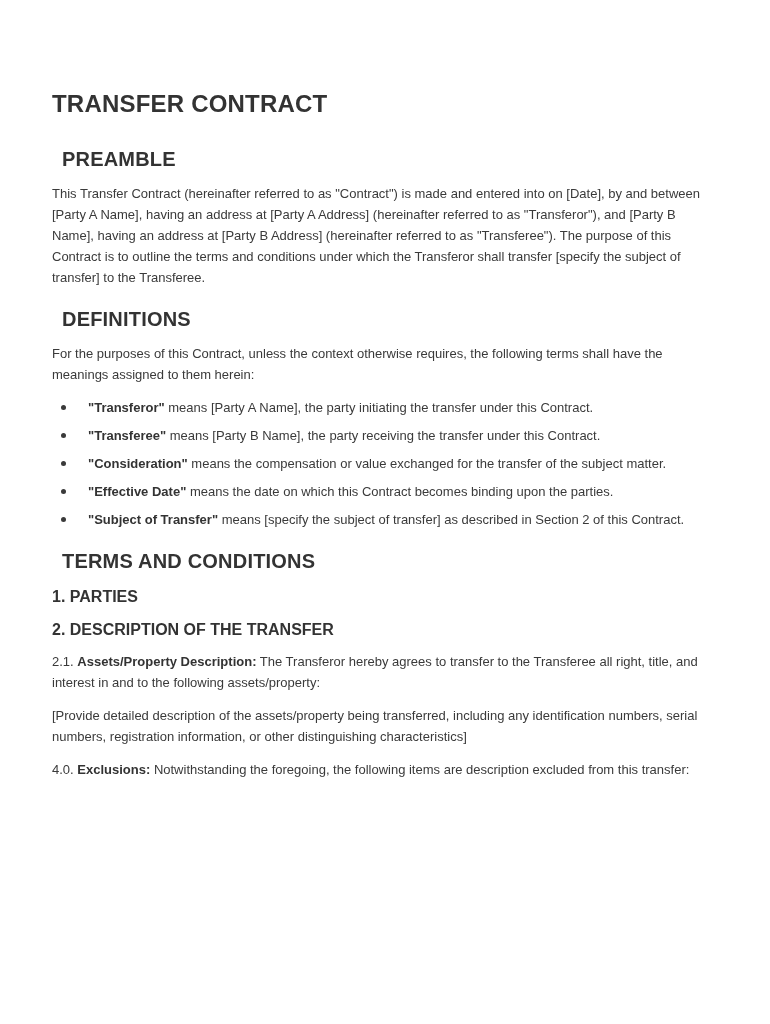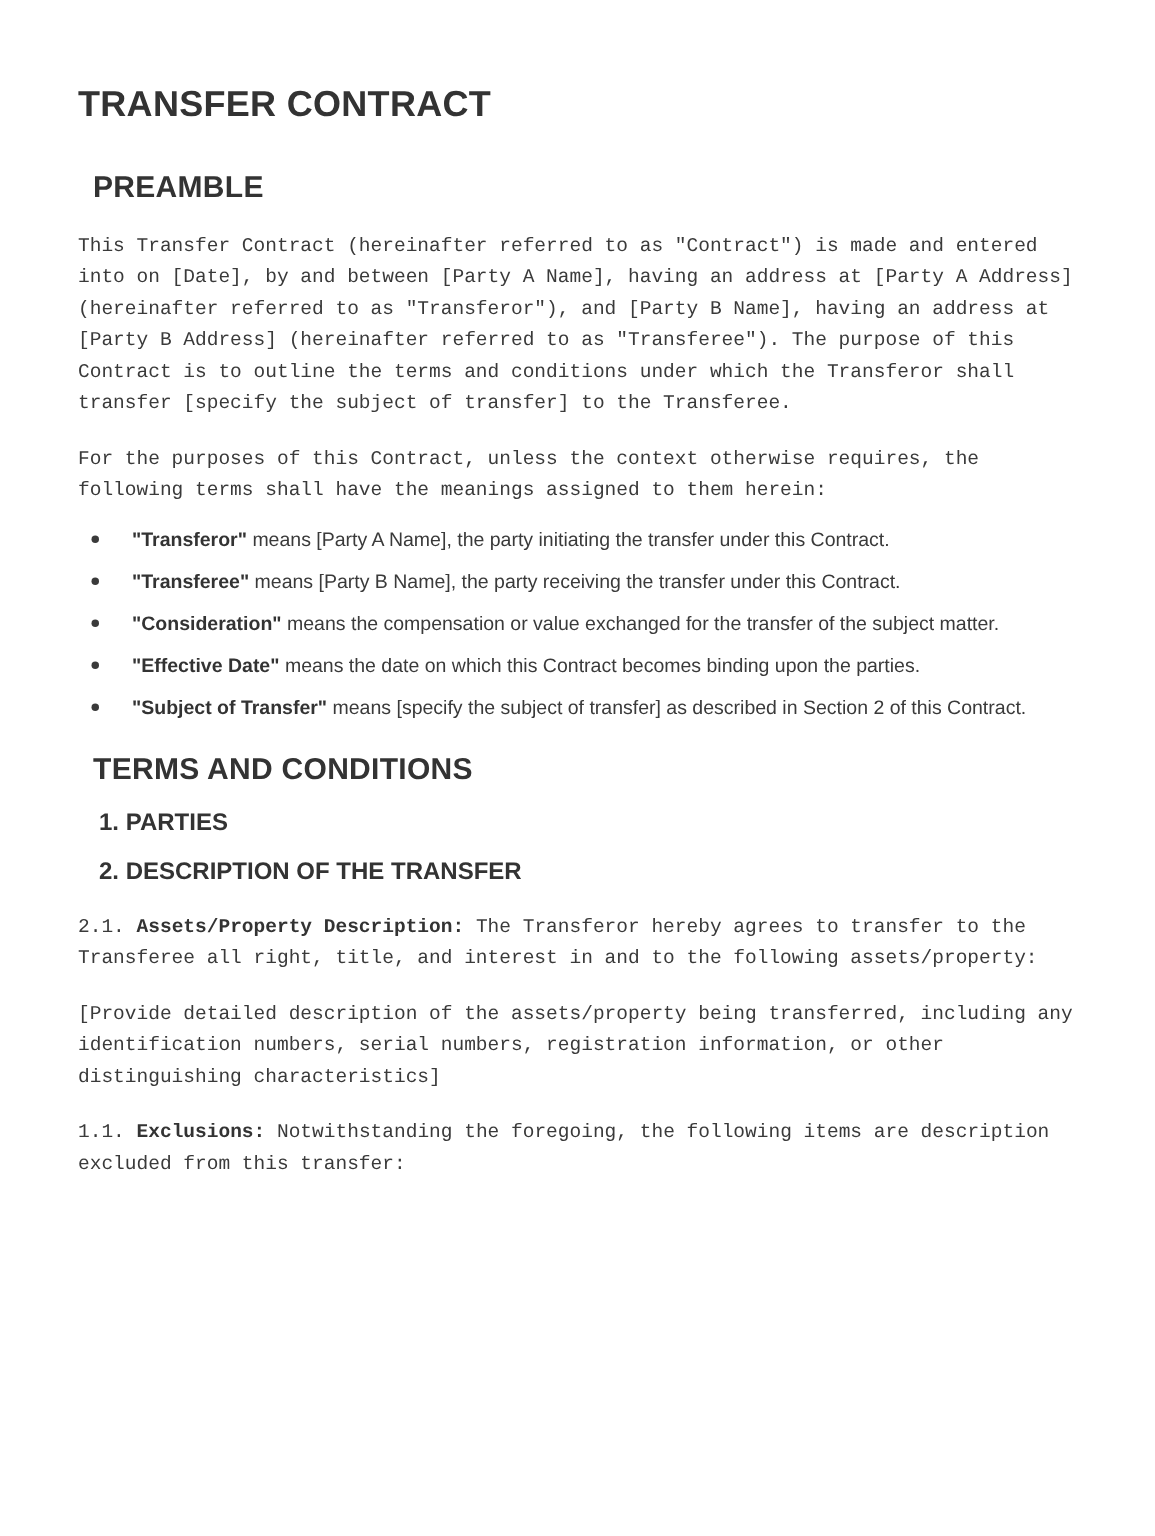--- a/index.html
+++ b/index.html
@@ -8,21 +8,21 @@
     width: 770px;
     height: 1024px;
     background: #ffffff;
     overflow: hidden;
     font-family: "Liberation Sans", "DejaVu Sans", sans-serif;
     color: #3a3a3a;
   }
   .doc {
     width: 770px;
     height: 744px;
-    padding: 56px 52px 0 52px;
+    padding: 90px 52px 0 52px;
     background: #ffffff;
   }
   h1, h2, h3 {
     font-weight: 700;
     color: #333333;
   }
   h1 {
     font-size: 24px;
     line-height: 1.2;
     margin: 0 0 28px 0;
@@ -30,27 +30,26 @@
   }
   h2 {
     font-size: 20px;
     line-height: 1.2;
     margin: 19px 0 12px 10px;
     letter-spacing: 0.2px;
   }
   h3 {
     font-size: 16px;
     line-height: 1.2;
-    margin: 14px 0 12px 14px;
+    margin: 14px 0 12px 0;
   }
   p {
     font-size: 13px;
     line-height: 21px;
-    margin: 16px 0 12px 0;
-    font-family: Liberation Mono, monospace;
+    margin: 0 0 12px 0;
   }
   strong { font-weight: 700; color: #333333; }
   ul {
     list-style: none;
     margin: 0 0 12px 0;
     padding: 0 0 0 36px;
   }
   li {
     position: relative;
     font-size: 13px;
@@ -71,32 +70,33 @@
 </head>
 <body>
 
 <div class="doc">
 
   <h1>TRANSFER CONTRACT</h1>
 
   <h2>PREAMBLE</h2>
   <p>This Transfer Contract (hereinafter referred to as "Contract") is made and entered into on [Date], by and between [Party A Name], having an address at [Party A Address] (hereinafter referred to as "Transferor"), and [Party B Name], having an address at [Party B Address] (hereinafter referred to as "Transferee"). The purpose of this Contract is to outline the terms and conditions under which the Transferor shall transfer [specify the subject of transfer] to the Transferee.</p>
 
+  <h2>DEFINITIONS</h2>
   <p>For the purposes of this Contract, unless the context otherwise requires, the following terms shall have the meanings assigned to them herein:</p>
 
   <ul>
     <li><strong>"Transferor"</strong><span> means [Party A Name], the party initiating the transfer under this Contract.</span></li>
     <li><strong>"Transferee"</strong><span> means [Party B Name], the party receiving the transfer under this Contract.</span></li>
     <li><strong>"Consideration"</strong><span> means the compensation or value exchanged for the transfer of the subject matter.</span></li>
     <li><strong>"Effective Date"</strong><span> means the date on which this Contract becomes binding upon the parties.</span></li>
     <li><strong>"Subject of Transfer"</strong><span> means [specify the subject of transfer] as described in Section 2 of this Contract.</span></li>
   </ul>
 
   <h2>TERMS AND CONDITIONS</h2>
 
   <h3>1. PARTIES</h3>
 
   <h3>2. DESCRIPTION OF THE TRANSFER</h3>
   <p><span>2.1. </span><strong>Assets/Property Description:</strong><span> The Transferor hereby agrees to transfer to the Transferee all right, title, and interest in and to the following assets/property:</span></p>
   <p>[Provide detailed description of the assets/property being transferred, including any identification numbers, serial numbers, registration information, or other distinguishing characteristics]</p>
-  <p><span>1.1. </span><strong>Exclusions:</strong><span> Notwithstanding the foregoing, the following items are description excluded from this transfer:</span></p>
+  <p><span>4.0. </span><strong>Exclusions:</strong><span> Notwithstanding the foregoing, the following items are description excluded from this transfer:</span></p>
 
 </div>
 
 </body></html>

